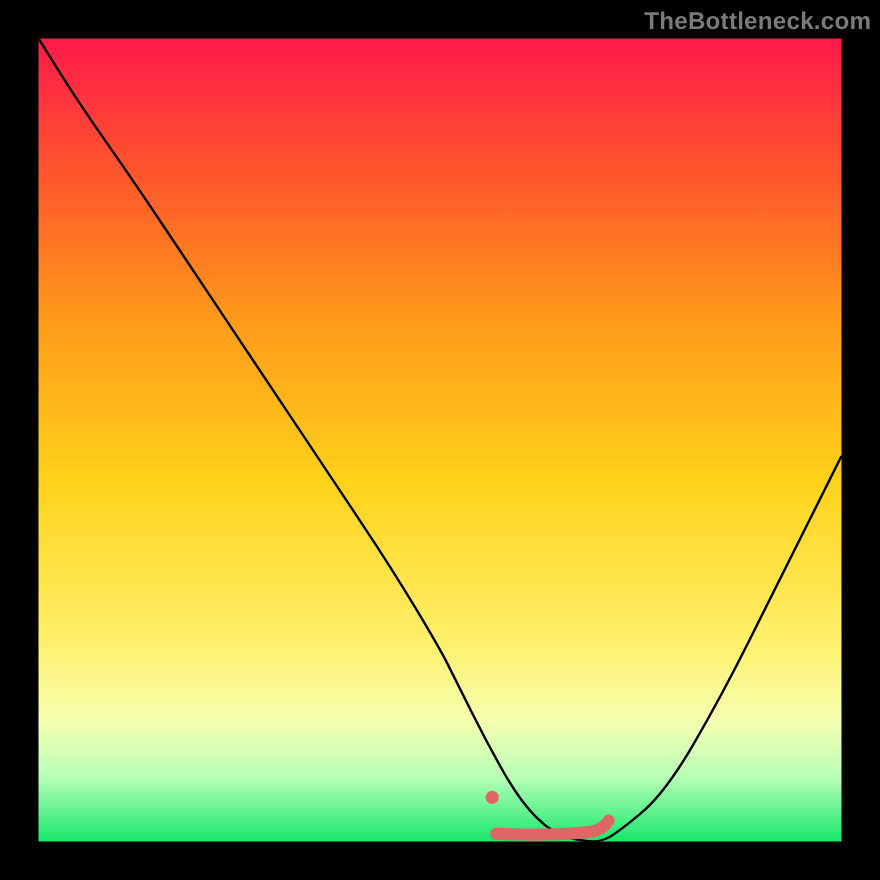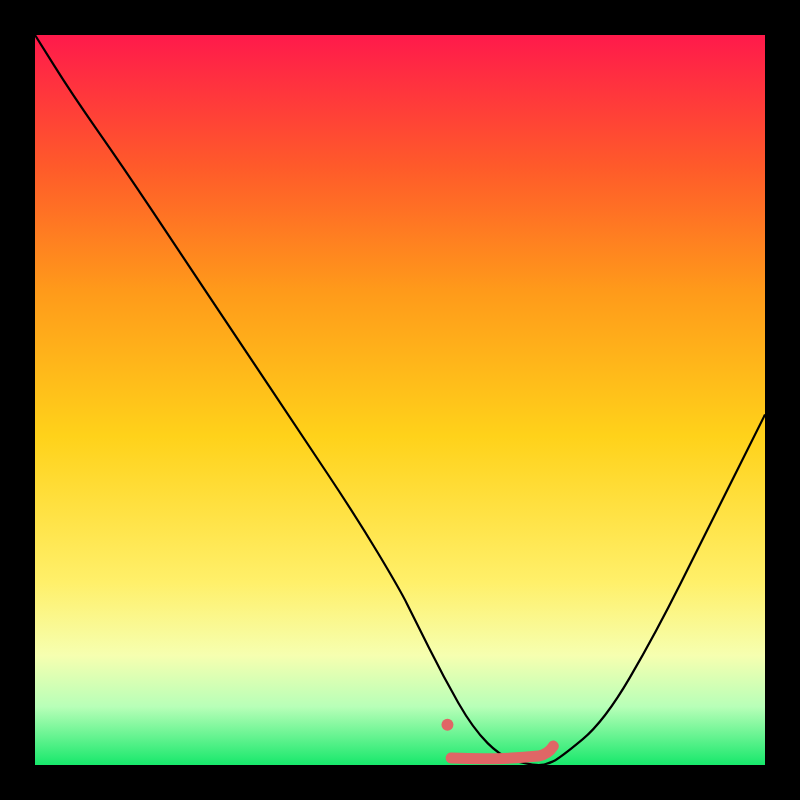--- a/index.html
+++ b/index.html
@@ -66,14 +66,15 @@
 <div class="frame">
 
   <div class="plot-area" data-bind-attr="style:gradient_style" style="background:linear-gradient(to bottom, #ff1a4b 0%, #ff5a2a 18%, #ff9a1a 35%, #ffd21a 55%, #fff06a 75%, #f6ffb0 85%, #b8ffb8 92%, #17e86b 100%);"></div>
 
   <svg class="curve-layer" viewBox="0 0 730 730" preserveAspectRatio="none">
     <path class="curve" d="M 0 0 Q 0 0 18.25 29.19999999999999 Q 36.5 58.39999999999998 62.05 94.90000000000003 Q 87.6 131.4000000000001 116.8 175.20000000000007 Q 146 219.00000000000006 175.2 262.80000000000007 Q 204.4 306.6 233.60000000000002 350.4 Q 262.8 394.2 292 438 Q 321.2 481.79999999999995 343.1 518.3 Q 365 554.8 372.3 569.4 Q 379.6 584 394.20000000000005 613.2 Q 408.8 642.4 423.4 667.95 Q 438 693.5 452.6 708.1 Q 467.2 722.7 481.8 726.35 Q 496.40000000000003 730 503.7 730 Q 510.99999999999994 730 518.3 726.35 Q 525.6 722.7 547.5 704.45 Q 569.4 686.2 594.95 642.4000000000001 Q 620.5 598.6 646.05 547.5 Q 671.6 496.4 700.8 438 T 730 379.6"></path>
     <path class="marker-band" d="M 416.09999999999997 723.05 Q 467.19999999999993 725.05 503.29999999999995 721.05 Q 513.3 719.05 518.3 711.05"></path>
     <circle class="marker-dot" r="6" cx="412.45" cy="689.85"></circle>
   </svg>
 
+  <div class="watermark" data-bind="watermark">TheBottleneck.com</div>
 
 </div>
 
 </body></html>

